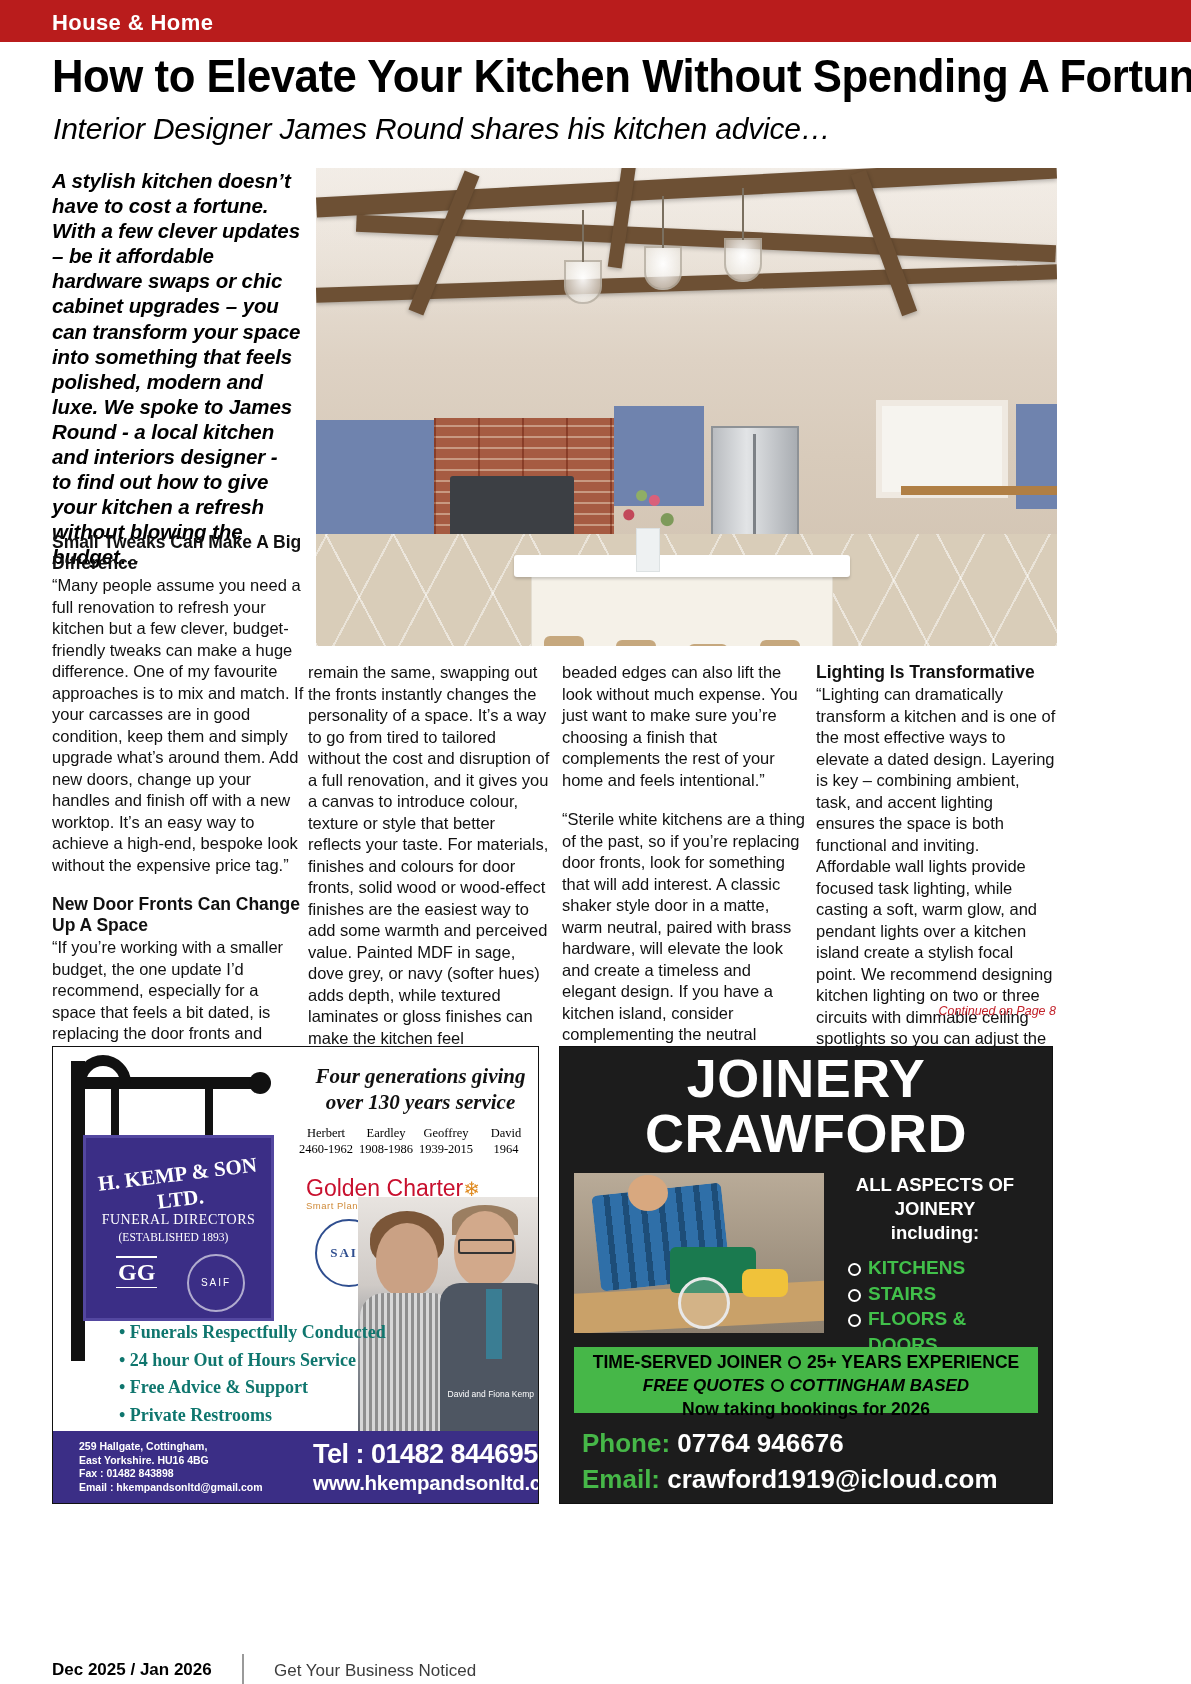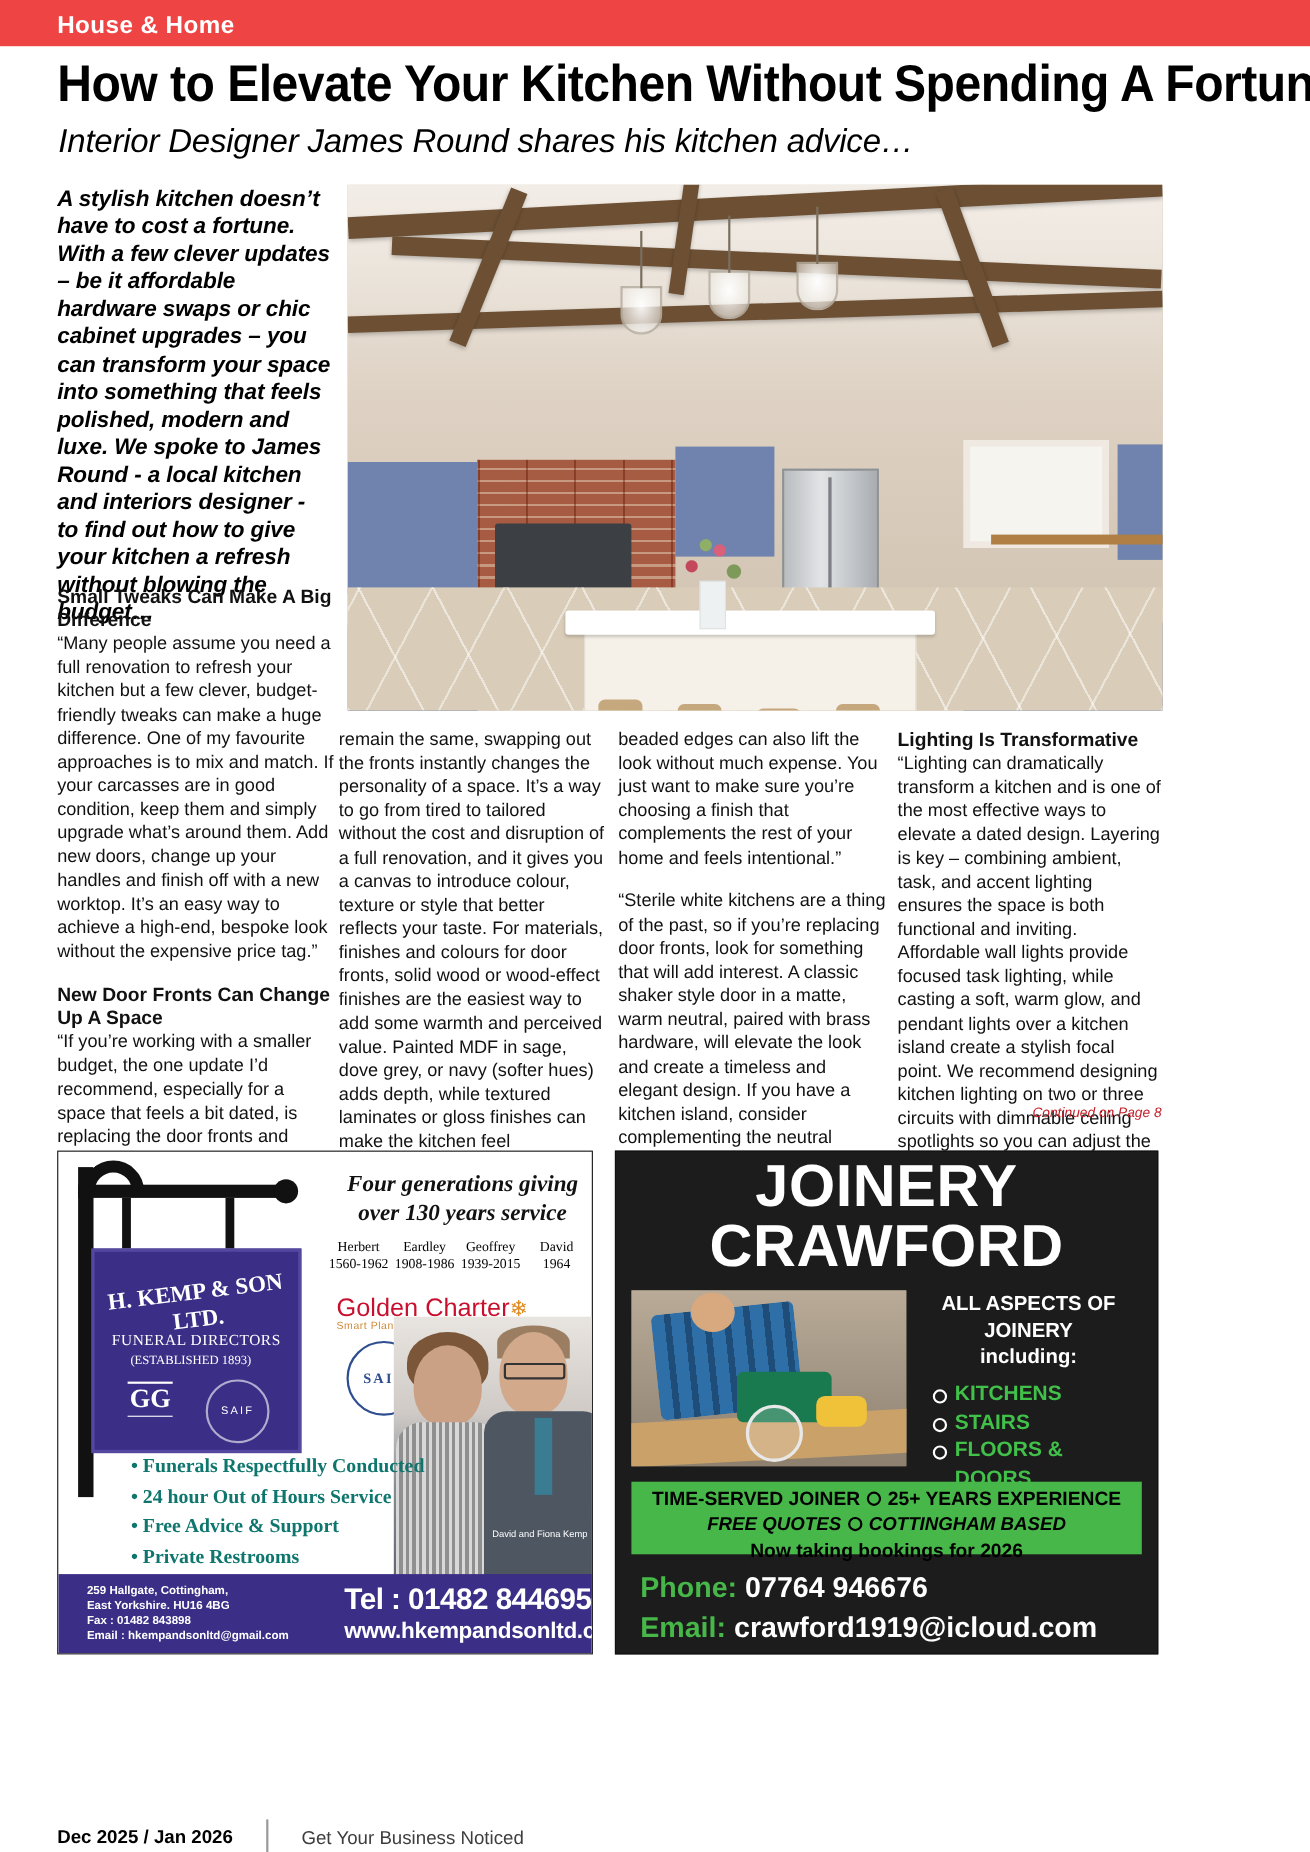--- a/index.html
+++ b/index.html
@@ -15,21 +15,21 @@
     position: relative;
     overflow: hidden;
   }
 
   
   .section-bar {
     position: absolute;
     left: 0; top: 0;
     width: 1191px;
     height: 42px;
-    background: #ef4444;
+    background: #b91c1c;
   }
   .section-bar .label {
     position: absolute;
     left: 52px; top: 10px;
     color: #ffffff;
     font-size: 22px;
     font-weight: bold;
     letter-spacing: 0.4px;
   }
 
@@ -392,21 +392,21 @@
   </div>
 
   <div class="kemp-head">
     <div>Four generations giving</div>
     <div>over 130 years service</div>
   </div>
 
   <div class="kemp-gens">
     <div class="g">
       <div>Herbert</div>
-      <div>1560-1962</div>
+      <div>2460-1962</div>
     </div>
     <div class="g">
       <div>Eardley</div>
       <div>1908-1986</div>
     </div>
     <div class="g">
       <div>Geoffrey</div>
       <div>1939-2015</div>
     </div>
     <div class="g">

